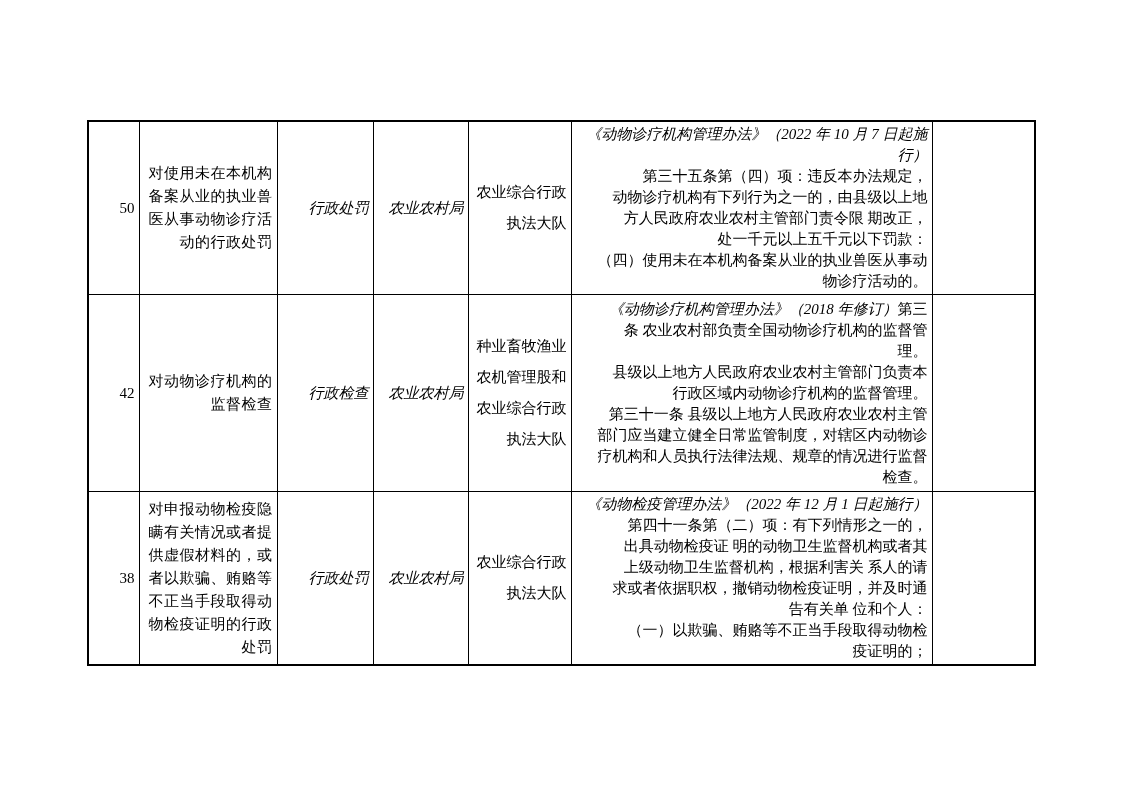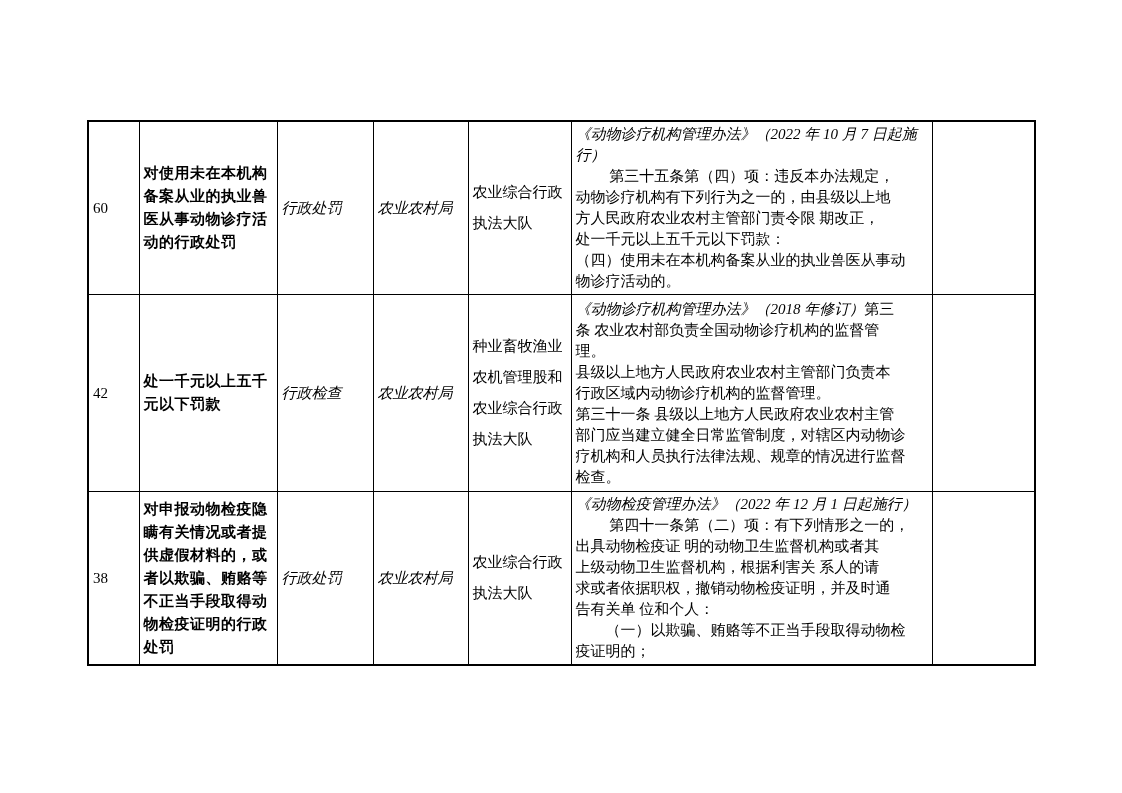--- a/index.html
+++ b/index.html
@@ -20,34 +20,34 @@
     top: 120px;
     width: 947px;
     border-collapse: collapse;
     table-layout: fixed;
     border: 2px solid #000;
     color: #000;
   }
   table.power-table td {
     border: 1px solid #000;
     vertical-align: middle;
-    text-align: left;
+    text-align: right;
     font-size: 15px;
     padding: 2px 4px;
     overflow: hidden;
   }
   tr.row-60 { height: 170px; }
   tr.row-61 { height: 197px; }
   tr.row-62 { height: 164px; }
   td.c-no {
     font-family: "Liberation Serif", "DejaVu Serif", serif;
     font-size: 15px;
   }
   td.c-item {
-    font-weight: 700;
+    font-weight: 400;
     line-height: 23px;
     padding: 2px 11px;
     letter-spacing: 0.5px;
   }
   td.c-type, td.c-dept {
     line-height: 22px;
     font-style: italic;
   }
   td.c-unit {
     line-height: 31px;
@@ -76,37 +76,37 @@
       <col style="width:51px">
       <col style="width:138px">
       <col style="width:96px">
       <col style="width:95px">
       <col style="width:103px">
       <col style="width:361px">
       <col style="width:103px">
     </colgroup>
     <tbody>
       <tr class="row-60">
-        <td class="c-no">60</td>
+        <td class="c-no">50</td>
         <td class="c-item">对使用未在本机构备案从业的执业兽医从事动物诊疗活动的行政处罚</td>
         <td class="c-type">行政处罚</td>
         <td class="c-dept">农业农村局</td>
         <td class="c-unit">农业综合行政执法大队</td>
         <td class="c-legal"><span class="law-title">《动物诊疗机构管理办法》（2022 年 10 月 7 日起施行）</span><span class="law-body">
 　　 第三十五条第（四）项：违反本办法规定，
 动物诊疗机构有下列行为之一的，由县级以上地
 方人民政府农业农村主管部门责令限 期改正，
 处一千元以上五千元以下罚款：
 （四）使用未在本机构备案从业的执业兽医从事动
 物诊疗活动的。</span></td>
         <td class="c-remark"></td>
       </tr>
       <tr class="row-61">
         <td class="c-no">42</td>
-        <td class="c-item">处一千元以上五千元以下罚款</td>
+        <td class="c-item">对动物诊疗机构的监督检查</td>
         <td class="c-type">行政检查</td>
         <td class="c-dept">农业农村局</td>
         <td class="c-unit">种业畜牧渔业农机管理股和农业综合行政执法大队</td>
         <td class="c-legal"><span class="law-title">《动物诊疗机构管理办法》（2018 年修订）</span><span class="law-body">第三
 条 农业农村部负责全国动物诊疗机构的监督管
 理。
 县级以上地方人民政府农业农村主管部门负责本
 行政区域内动物诊疗机构的监督管理。
 第三十一条 县级以上地方人民政府农业农村主管
 部门应当建立健全日常监管制度，对辖区内动物诊

